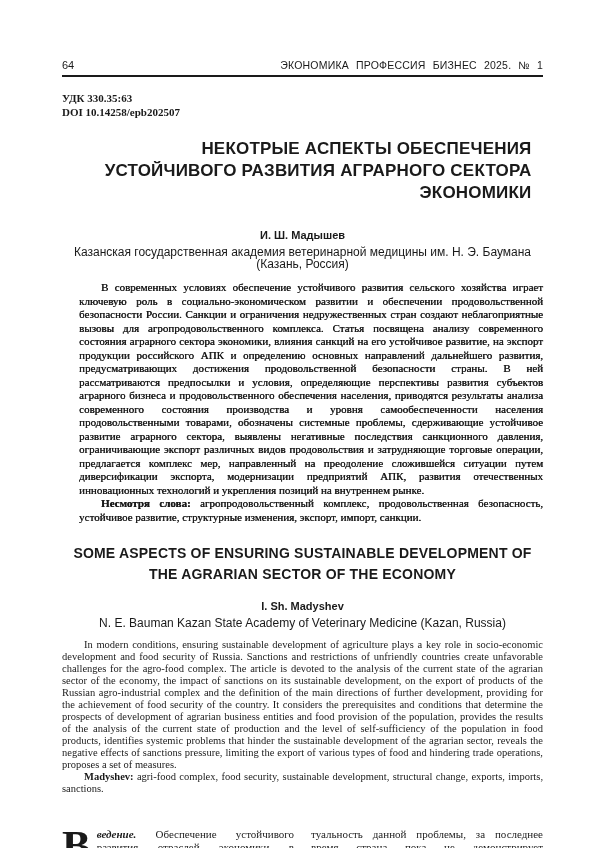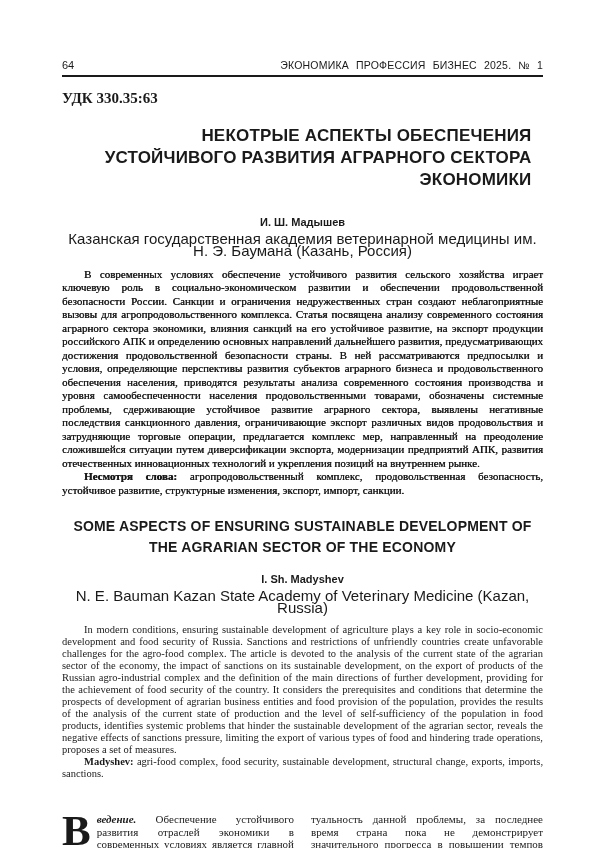--- a/index.html
+++ b/index.html
@@ -23,21 +23,21 @@
     font-family: "Liberation Sans", sans-serif;
     font-size: 11px;
     line-height: 12px;
   }
   .runhead .journal { font-size: 10.5px; word-spacing: 4px; letter-spacing: 0.2px; }
   .head-rule { border-bottom: 2px solid #1a1a1a; margin-top: 4px; }
   
   .meta {
     margin-top: 15px;
     font-weight: bold;
-    font-size: 15px;
+    font-size: 11px;
     line-height: 13.5px;
   }
   
   .ru-title {
     margin: 19px auto 0 auto;
     max-width: 458px;
     font-family: "Liberation Sans", sans-serif;
     font-weight: bold;
     font-size: 17px;
     line-height: 22px;
@@ -49,21 +49,21 @@
     text-align: center;
     font-family: "Liberation Sans", sans-serif;
     font-weight: bold;
     font-size: 11px;
     line-height: 13px;
   }
   .affiliation {
     margin-top: 4px;
     text-align: center;
     font-family: "Liberation Sans", sans-serif;
-    font-size: 15px;
+    font-size: 12px;
     line-height: 12px;
   }
   .en-title {
     margin: 19px auto 0 auto;
     max-width: 470px;
     font-family: "Liberation Sans", sans-serif;
     font-weight: bold;
     font-size: 14px;
     line-height: 21px;
     text-align: center;
@@ -73,20 +73,21 @@
   
   p { margin: 0; }
   .abstract, .keywords {
     text-align: justify;
   }
   .abstract.ru, .keywords.ru {
     font-size: 11px;
     line-height: 13.5px;
     
     text-shadow: 0.35px 0 0 currentColor;
+    margin-left: 17px;
   }
   .abstract.ru { margin-top: 11px; text-indent: 22px; }
   .keywords.ru { text-indent: 22px; }
   .keywords .kw-label { font-weight: bold; }
   .abstract.en, .keywords.en {
     font-size: 10.5px;
     line-height: 12px;
   }
   .abstract.en { margin-top: 10px; text-indent: 22px; }
   .keywords.en { text-indent: 22px; }
@@ -116,20 +117,21 @@
 <div class="page">
 
   <div class="runhead">
     <span>64</span>
     <span class="journal">ЭКОНОМИКА ПРОФЕССИЯ БИЗНЕС 2025. № 1</span>
   </div>
   <div class="head-rule"></div>
 
   <div class="meta">
     <div>УДК 330.35:63</div>
+    <div>DOI 10.14258/epb202507</div>
   </div>
 
   <h1 class="ru-title">НЕКОТРЫЕ АСПЕКТЫ ОБЕСПЕЧЕНИЯ УСТОЙЧИВОГО РАЗВИТИЯ АГРАРНОГО СЕКТОРА ЭКОНОМИКИ</h1>
   <div class="author">И. Ш. Мадышев</div>
   <div class="affiliation">Казанская государственная академия ветеринарной медицины им. Н. Э. Баумана (Казань, Россия)</div>
 
   <p class="abstract ru">В современных условиях обеспечение устойчивого развития сельского хозяйства играет ключевую роль в социально-экономическом развитии и обеспечении продовольственной безопасности России. Санкции и ограничения недружественных стран создают неблагоприятные вызовы для агропродовольственного комплекса. Статья посвящена анализу современного состояния аграрного сектора экономики, влияния санкций на его устойчивое развитие, на экспорт продукции российского АПК и определению основных направлений дальнейшего развития, предусматривающих достижения продовольственной безопасности страны. В ней рассматриваются предпосылки и условия, определяющие перспективы развития субъектов аграрного бизнеса и продовольственного обеспечения населения, приводятся результаты анализа современного состояния производства и уровня самообеспеченности населения продовольственными товарами, обозначены системные проблемы, сдерживающие устойчивое развитие аграрного сектора, выявлены негативные последствия санкционного давления, ограничивающие экспорт различных видов продовольствия и затрудняющие торговые операции, предлагается комплекс мер, направленный на преодоление сложившейся ситуации путем диверсификации экспорта, модернизации предприятий АПК, развития отечественных инновационных технологий и укрепления позиций на внутреннем рынке.</p>
   <p class="keywords ru">
     <span class="kw-label">Несмотря слова:</span>
     <span>агропродовольственный комплекс, продовольственная безопасность, устойчивое развитие, структурные изменения, экспорт, импорт, санкции.</span>

